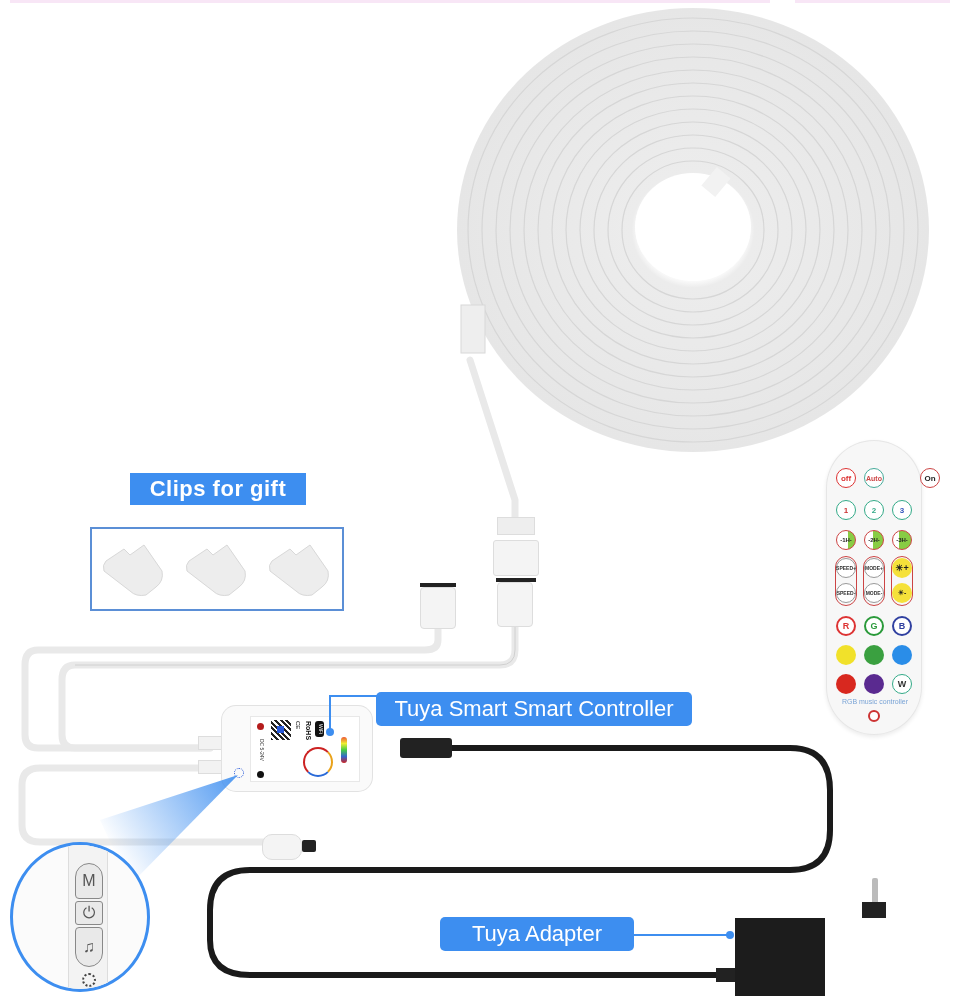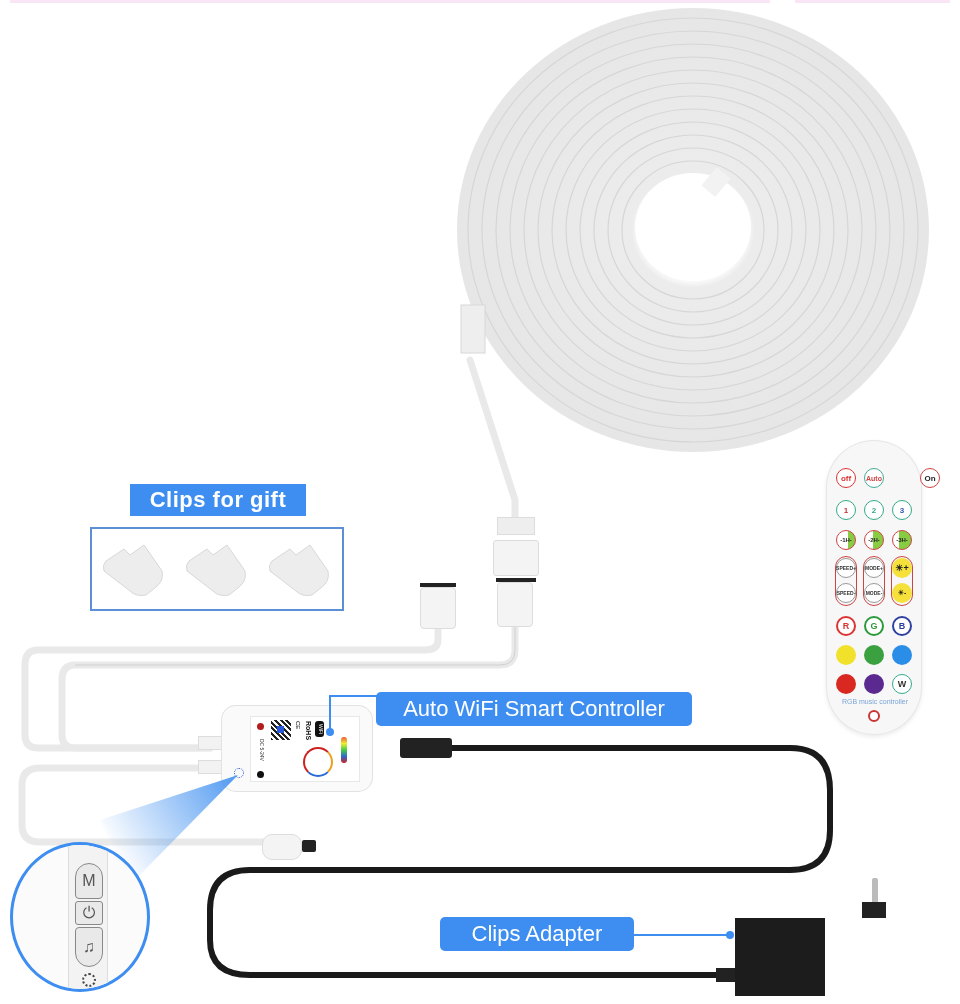--- a/index.html
+++ b/index.html
@@ -67,21 +67,21 @@
   </g>
 </svg>
 
 <div class="abs" style="left:497px;top:517px;width:38px;height:18px;background:#eee;border:1px solid #ddd;"></div>
 <div class="abs" style="left:493px;top:540px;width:46px;height:36px;background:#f4f4f4;border:1px solid #ddd;border-radius:3px;"></div>
 <div class="abs" style="left:496px;top:578px;width:40px;height:4px;background:#222;"></div>
 <div class="abs" style="left:497px;top:582px;width:36px;height:45px;background:#f4f4f4;border:1px solid #ddd;border-radius:4px;"></div>
 <div class="abs" style="left:420px;top:583px;width:36px;height:4px;background:#222;"></div>
 <div class="abs" style="left:420px;top:587px;width:36px;height:42px;background:#f4f4f4;border:1px solid #ddd;border-radius:4px;"></div>
 
-<div class="label" style="left:130px;top:484px;width:176px;height:32px;font-weight:bold;letter-spacing:0.5px;">Clips for gift</div>
+<div class="label" style="left:130px;top:473px;width:176px;height:32px;font-weight:bold;letter-spacing:0.5px;">Clips for gift</div>
 <div class="clips-box">
   <svg class="clip" viewBox="0 0 68 56">
       <path d="M6 20 L24 8 L30 14 L44 4 L62 30 Q64 40 56 46 L46 54 Q36 56 30 50 L4 30 Q2 24 6 20 Z" fill="#ededed" stroke="#d8d8d8"></path>
     </svg>
   <svg class="clip" viewBox="0 0 68 56">
       <path d="M6 20 L24 8 L30 14 L44 4 L62 30 Q64 40 56 46 L46 54 Q36 56 30 50 L4 30 Q2 24 6 20 Z" fill="#ededed" stroke="#d8d8d8"></path>
     </svg>
   <svg class="clip" viewBox="0 0 68 56">
       <path d="M6 20 L24 8 L30 14 L44 4 L62 30 Q64 40 56 46 L46 54 Q36 56 30 50 L4 30 Q2 24 6 20 Z" fill="#ededed" stroke="#d8d8d8"></path>
     </svg>
@@ -141,21 +141,21 @@
     <div class="abs" style="left:90px;top:20px;width:6px;height:26px;border-radius:3px;background:linear-gradient(#e53,#ee3,#4c4,#36c,#c22);"></div>
     <div class="abs" style="left:8px;top:22px;font-size:5px;writing-mode:vertical-rl;color:#333;">DC 5-24V</div>
   </div>
   <div class="abs" style="left:12px;top:62px;width:10px;height:10px;border-radius:50%;border:1.5px dotted #2a5ad8;"></div>
 </div>
 
 <svg class="abs" style="left:325px;top:690px;" width="60" height="50">
   <path d="M 5 42 L 5 6 L 55 6" fill="none" stroke="#3d8ef0" stroke-width="2"></path>
   <circle cx="5" cy="42" r="4" fill="#3d8ef0"></circle>
 </svg>
-<div class="label round" style="left:376px;top:692px;width:316px;height:34px;">Auto WiFi Smart Controller</div>
+<div class="label round" style="left:376px;top:692px;width:316px;height:34px;">Tuya Smart Smart Controller</div>
 
 <svg class="abs" style="left:0;top:700px;" width="960" height="304">
   <g fill="none" stroke="#1a1a1a" stroke-width="6" stroke-linecap="round">
     <path d="M 450 48 L 790 48 Q 830 48 830 90 L 830 130 Q 830 170 790 170 L 250 170 Q 210 170 210 210 L 210 240 Q 210 275 250 275 L 730 275"></path>
   </g>
   <rect x="400" y="38" width="52" height="20" rx="3" fill="#222"></rect>
   <rect x="716" y="268" width="22" height="14" fill="#222"></rect>
 </svg>
 
 <div class="abs" style="left:262px;top:834px;width:40px;height:26px;background:#f4f4f4;border:1px solid #ddd;border-radius:10px;"></div>
@@ -184,13 +184,13 @@
   <div class="abs" style="left:0;top:38px;width:90px;height:2px;background:#888;"></div>
 </div>
 <div class="abs" style="left:872px;top:878px;width:6px;height:30px;background:#bbb;border-radius:2px;"></div>
 <div class="abs" style="left:862px;top:902px;width:24px;height:16px;background:#222;"></div>
 <div class="abs" style="left:735px;top:918px;width:90px;height:78px;background:#1c1c1c;"></div>
 
 <svg class="abs" style="left:612px;top:925px;" width="130" height="20">
   <path d="M 0 10 L 118 10" stroke="#3d8ef0" stroke-width="2"></path>
   <circle cx="118" cy="10" r="4" fill="#3d8ef0"></circle>
 </svg>
-<div class="label round" style="left:440px;top:917px;width:194px;height:34px;">Clips Adapter</div>
+<div class="label round" style="left:440px;top:917px;width:194px;height:34px;">Tuya Adapter</div>
 
 </body></html>

